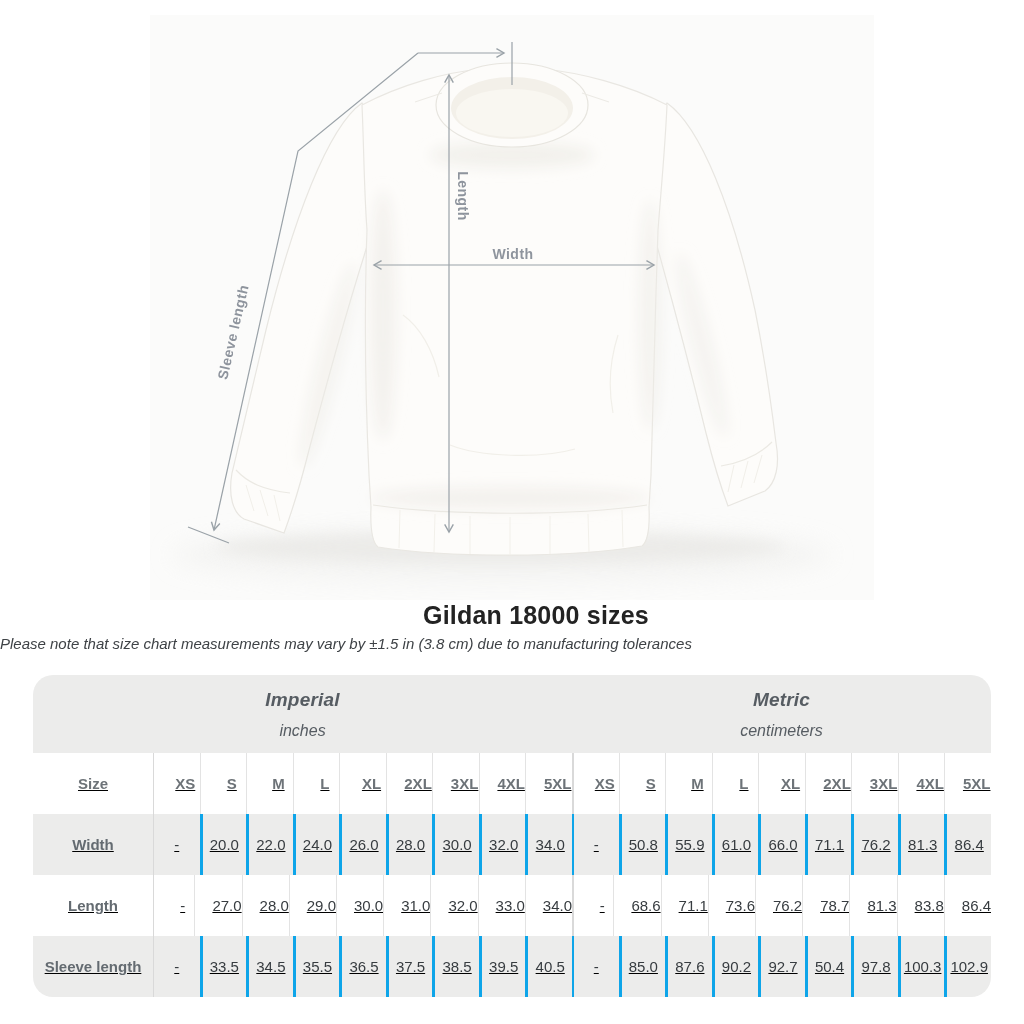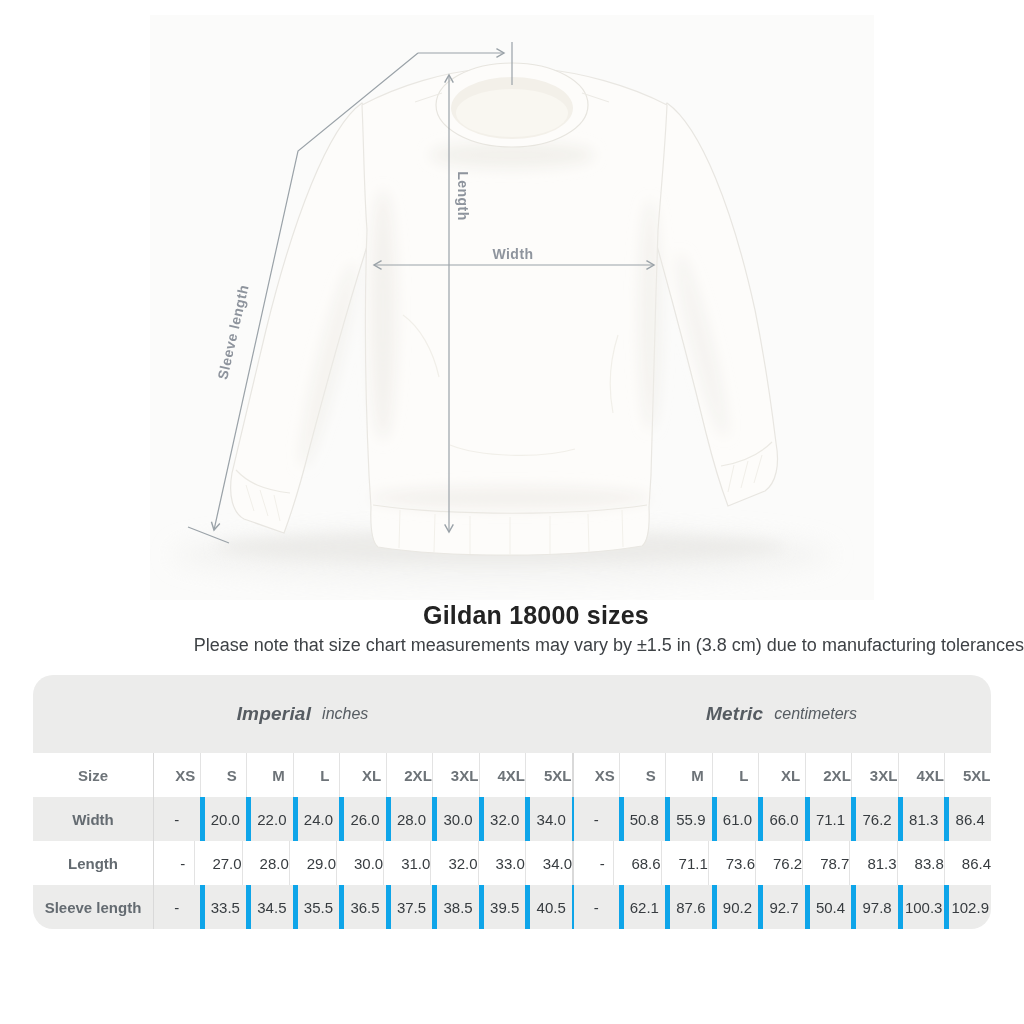--- a/index.html
+++ b/index.html
@@ -19,44 +19,44 @@
   .lbl-length { left:313px; top:181px; transform:translate(-50%,-50%) rotate(90deg); }
   .lbl-width  { left:363px; top:239px; transform:translate(-50%,-50%); }
   .lbl-sleeve { left:83px;  top:317px; transform:translate(-50%,-50%) rotate(-77deg); }
 
   
   .title {
     position:absolute; left:0; top:601px; width:100%; text-align:center;
     font-size:25px; font-weight:bold; color:#232323; letter-spacing:.2px;padding-left:24px;
   }
   .subtitle {
-    position:absolute; left:0; top:635px; width:100%; text-align:right;
-    font-size:18px; color:#3e4246;
+    position:absolute; left:0; top:635px; width:100%; text-align:left;
+    font-style:italic; font-size:15px; color:#3e4246;
   }
 
   
   .size-table {
     position:absolute; left:33px; top:675px; width:958px;
     border-radius:20px; overflow:hidden;
   }
   .group-row { height:78px; background:#ececeb; display:flex; }
-  .group { display:flex; flex-direction:row; align-items:center; justify-content:center; gap:11px; }
+  .group { display:flex; flex-direction:column; align-items:center; justify-content:center; gap:11px; }
   .group.imperial { width:539px; }
   .group.metric   { flex:1; }
   .g-label { font-style:italic; font-weight:bold; font-size:19px; color:#565c62; letter-spacing:.2px; }
   .g-unit  { font-style:italic; font-size:16px; color:#565c62; }
 
-  .trow { display:grid; grid-template-columns:120px repeat(18,1fr); height:44px; }
+  .trow { display:grid; grid-template-columns:120px repeat(18,1fr); height:61px;text-decoration:underline; }
   .r-gray { background:#ececeb; }
   .r-white, .r-size { background:#ffffff; }
   .cell { display:flex; align-items:center; justify-content:center; font-size:15px; color:#373c40; }
   .r-size .cell { font-weight:bold; color:#6d7378; }
   .rlbl { font-weight:bold; color:#646b71; }
   .r-size .cell + .cell, .r-white .cell + .cell { border-left:1px solid #e3e3e3;padding-left:17px; }
-  .r-gray .cell + .cell { border-left:5px solid #0ea5e9; }
+  .r-gray .cell + .cell { border-left:3px solid #0ea5e9; }
   .trow .cell:nth-child(2) { border-left:1px solid #d9d9d9; }
   .trow .cell.ms { border-left-width:2px; }
   .r-size .cell.ms, .r-white .cell.ms { border-left-color:#d9d9d9; }
 </style>
 </head>
 <body>
 
 <div class="page">
 
   <div class="diagram">
@@ -207,21 +207,21 @@
       <div class="cell">-</div>
       <div class="cell">33.5</div>
       <div class="cell">34.5</div>
       <div class="cell">35.5</div>
       <div class="cell">36.5</div>
       <div class="cell">37.5</div>
       <div class="cell">38.5</div>
       <div class="cell">39.5</div>
       <div class="cell">40.5</div>
       <div class="cell ms">-</div>
-      <div class="cell">62.1</div>
+      <div class="cell">85.0</div>
       <div class="cell">87.6</div>
       <div class="cell">90.2</div>
       <div class="cell">92.7</div>
       <div class="cell">50.4</div>
       <div class="cell">97.8</div>
       <div class="cell">100.3</div>
       <div class="cell">102.9</div>
     </div>
 
   </div>

